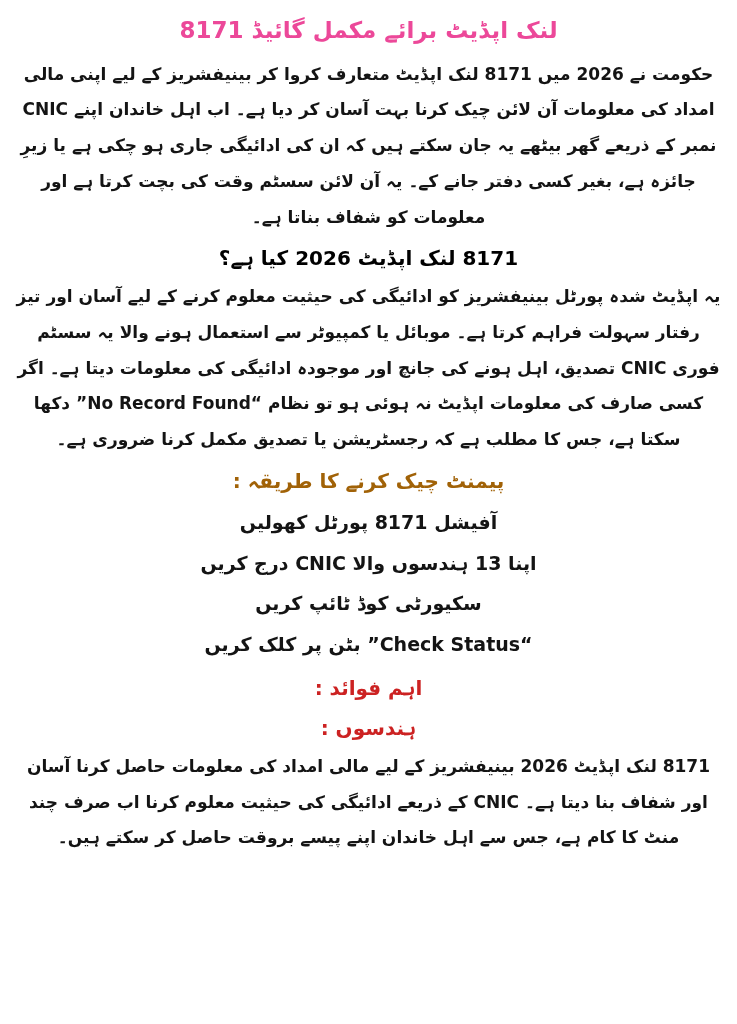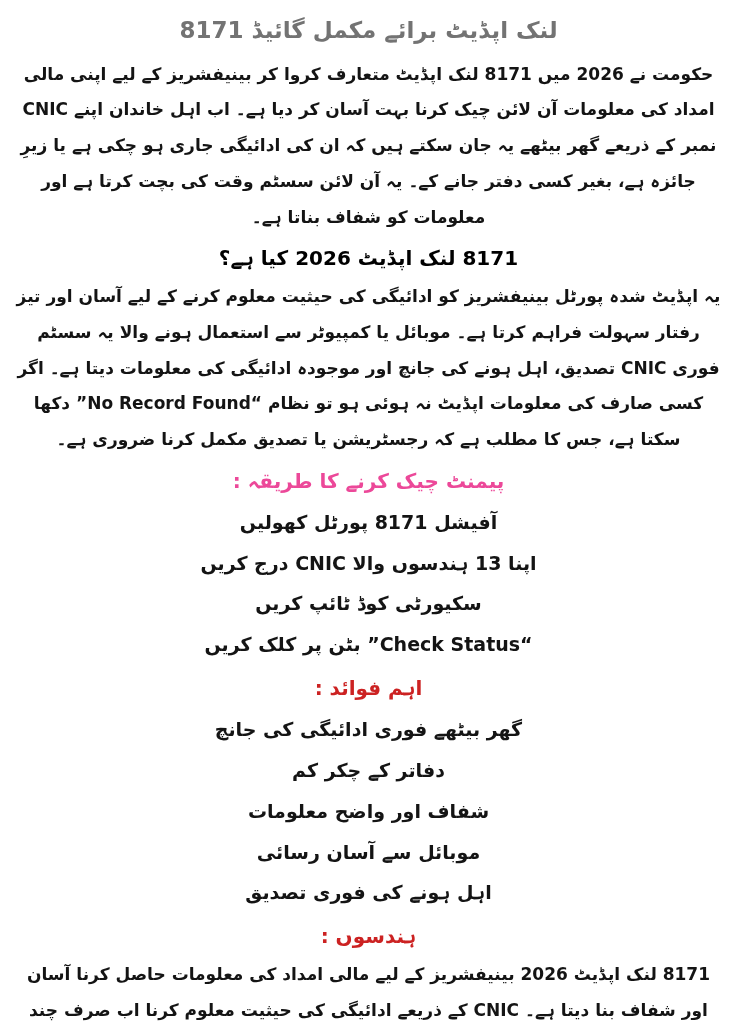--- a/index.html
+++ b/index.html
@@ -46,44 +46,37 @@
     font-size: 19px;
     line-height: 2.15;
   }
   .accent { color: #cc2222; }
 </style>
 </head>
 <body>
 
 <article class="doc">
 
-  <h1 class="doc-title accent" style="color: #737373;">لنک اپڈیٹ برائے مکمل گائیڈ 8171</h1>
+  <h1 class="doc-title accent" style="color: #ec4899;">لنک اپڈیٹ برائے مکمل گائیڈ 8171</h1>
 
   <p class="body-para">حکومت نے 2026 میں 8171 لنک اپڈیٹ متعارف کروا کر بینیفشریز کے لیے اپنی مالی امداد کی معلومات آن لائن چیک کرنا بہت آسان کر دیا ہے۔ اب اہل خاندان اپنے CNIC نمبر کے ذریعے گھر بیٹھے یہ جان سکتے ہیں کہ ان کی ادائیگی جاری ہو چکی ہے یا زیرِ جائزہ ہے، بغیر کسی دفتر جانے کے۔ یہ آن لائن سسٹم وقت کی بچت کرتا ہے اور معلومات کو شفاف بناتا ہے۔</p>
 
   <h2 class="red-heading accent" style="color: #000000;">8171 لنک اپڈیٹ 2026 کیا ہے؟</h2>
 
   <p class="body-para">یہ اپڈیٹ شدہ پورٹل بینیفشریز کو ادائیگی کی حیثیت معلوم کرنے کے لیے آسان اور تیز رفتار سہولت فراہم کرتا ہے۔ موبائل یا کمپیوٹر سے استعمال ہونے والا یہ سسٹم فوری CNIC تصدیق، اہل ہونے کی جانچ اور موجودہ ادائیگی کی معلومات دیتا ہے۔ اگر کسی صارف کی معلومات اپڈیٹ نہ ہوئی ہو تو نظام “No Record Found” دکھا سکتا ہے، جس کا مطلب ہے کہ رجسٹریشن یا تصدیق مکمل کرنا ضروری ہے۔</p>
 
-  <h2 class="red-heading accent" style="color: #ec4899;">پیمنٹ چیک کرنے کا طریقہ :</h2>
+  <h2 class="red-heading accent" style="color: #a16207;">پیمنٹ چیک کرنے کا طریقہ :</h2>
 
   <ul class="line-list">
     <li>آفیشل 8171 پورٹل کھولیں</li>
     <li>اپنا 13 ہندسوں والا CNIC درج کریں</li>
     <li>سکیورٹی کوڈ ٹائپ کریں</li>
     <li>“Check Status” بٹن پر کلک کریں</li>
   </ul>
 
   <h2 class="red-heading accent" style="color: rgb(204, 34, 34);">اہم فوائد :</h2>
 
-  <ul class="line-list">
-    <li>گھر بیٹھے فوری ادائیگی کی جانچ</li>
-    <li>دفاتر کے چکر کم</li>
-    <li>شفاف اور واضح معلومات</li>
-    <li>موبائل سے آسان رسائی</li>
-    <li>اہل ہونے کی فوری تصدیق</li>
-  </ul>
 
   <h2 class="red-heading accent" style="color: rgb(204, 34, 34);">ہندسوں :</h2>
 
   <p class="body-para">8171 لنک اپڈیٹ 2026 بینیفشریز کے لیے مالی امداد کی معلومات حاصل کرنا آسان اور شفاف بنا دیتا ہے۔ CNIC کے ذریعے ادائیگی کی حیثیت معلوم کرنا اب صرف چند منٹ کا کام ہے، جس سے اہل خاندان اپنے پیسے بروقت حاصل کر سکتے ہیں۔</p>
 
 </article>
 
 </body></html>

